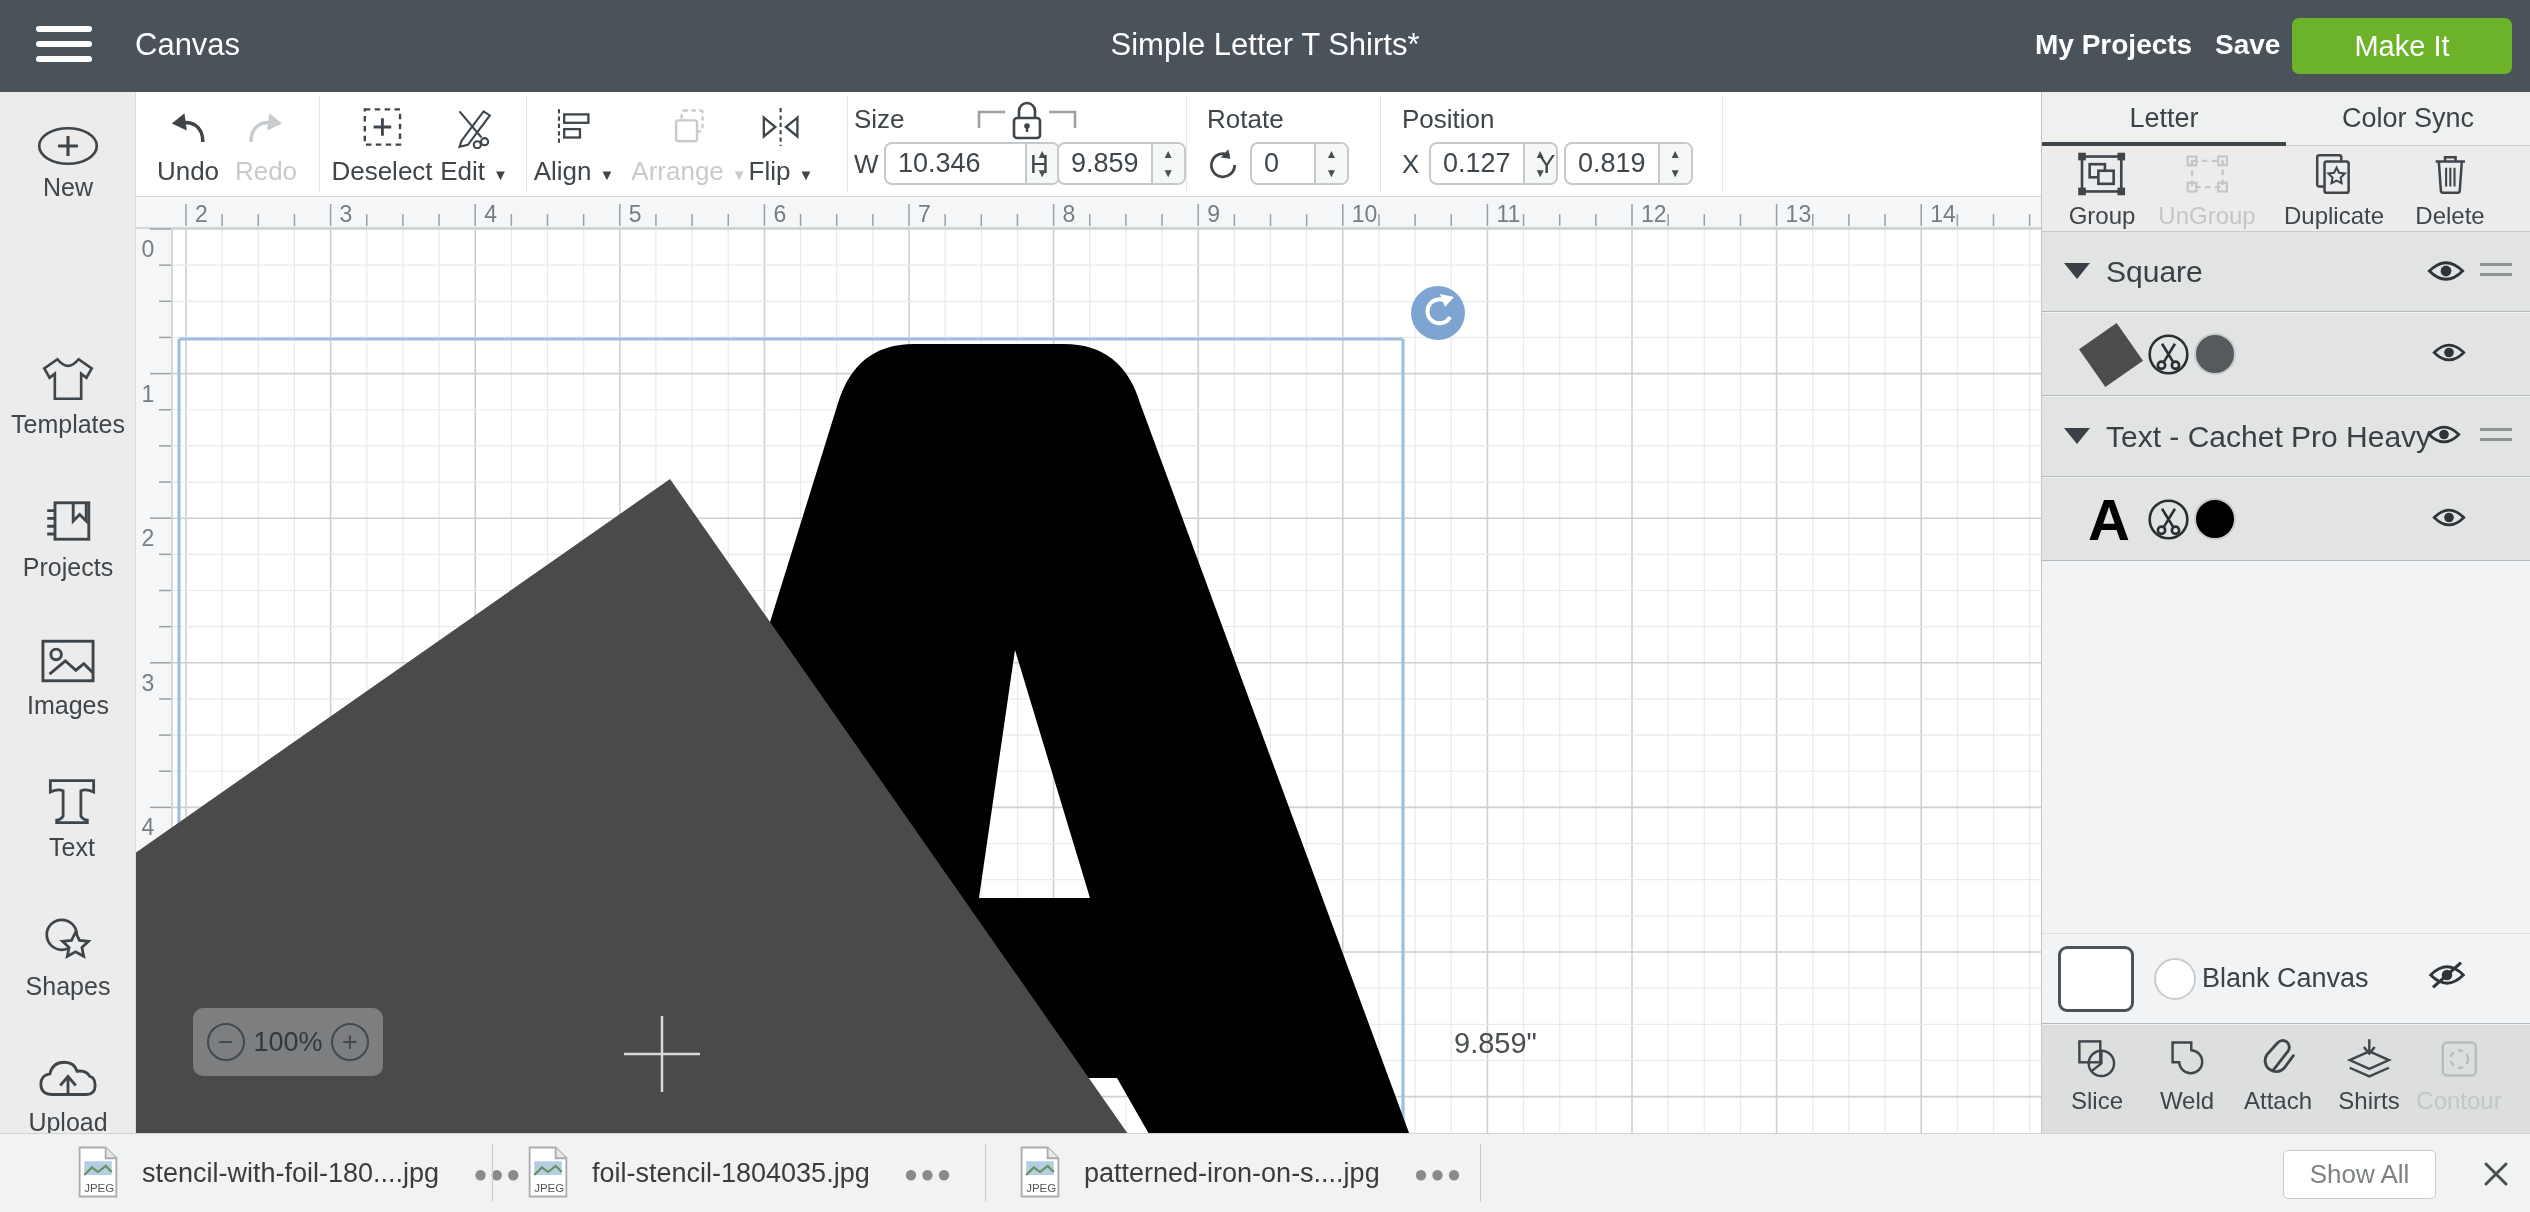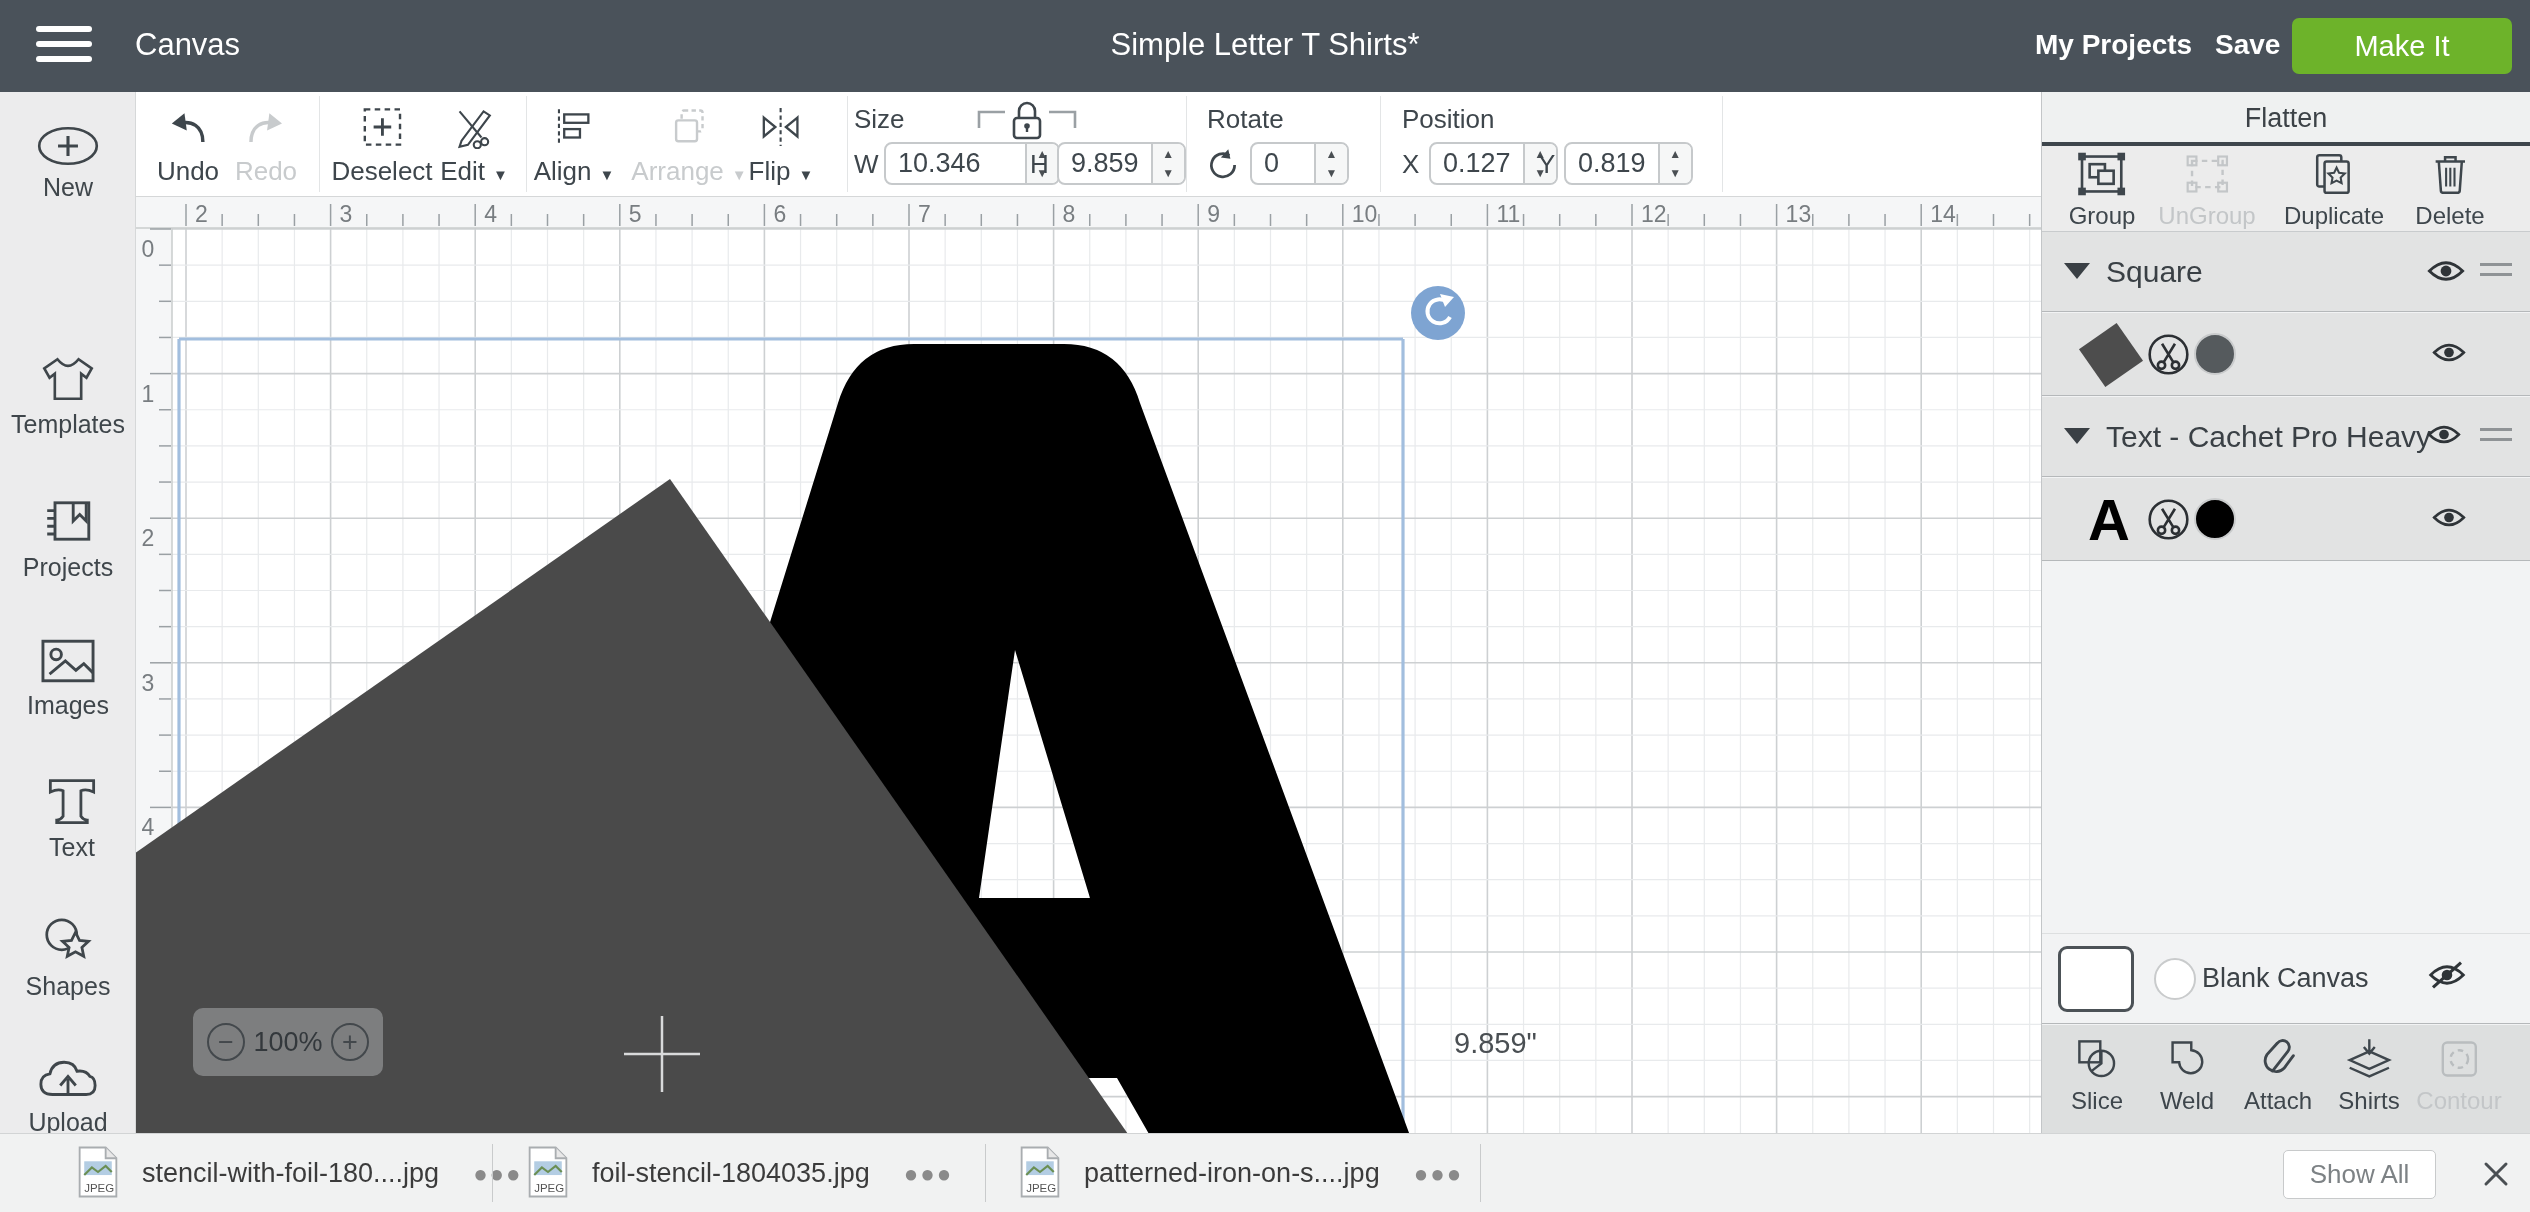--- a/index.html
+++ b/index.html
@@ -500,21 +500,22 @@
       <div class="zval">100%</div>
       <div class="zbtn">+</div>
     </div>
 
     
     <div class="dim-label">9.859"</div>
   </div>
 
   <div class="rpanel">
     <div class="tabs">
-      <div class="tab active">Flatten</div>
+      <div class="tab active">Letter</div>
+      <div class="tab">Color Sync</div>
     </div>
 
     <div class="actions">
       <div class="action" style="left:60px;">
         <span><svg width="48" height="44" viewBox="0 0 44 40">
               <rect x="4" y="4" width="36" height="32" fill="none" stroke="#3e464c" stroke-width="2.4"></rect>
               <rect x="0.5" y="0.5" width="7" height="7" fill="#3e464c"></rect>
               <rect x="36.5" y="0.5" width="7" height="7" fill="#3e464c"></rect>
               <rect x="0.5" y="32.5" width="7" height="7" fill="#3e464c"></rect>
               <rect x="36.5" y="32.5" width="7" height="7" fill="#3e464c"></rect>

